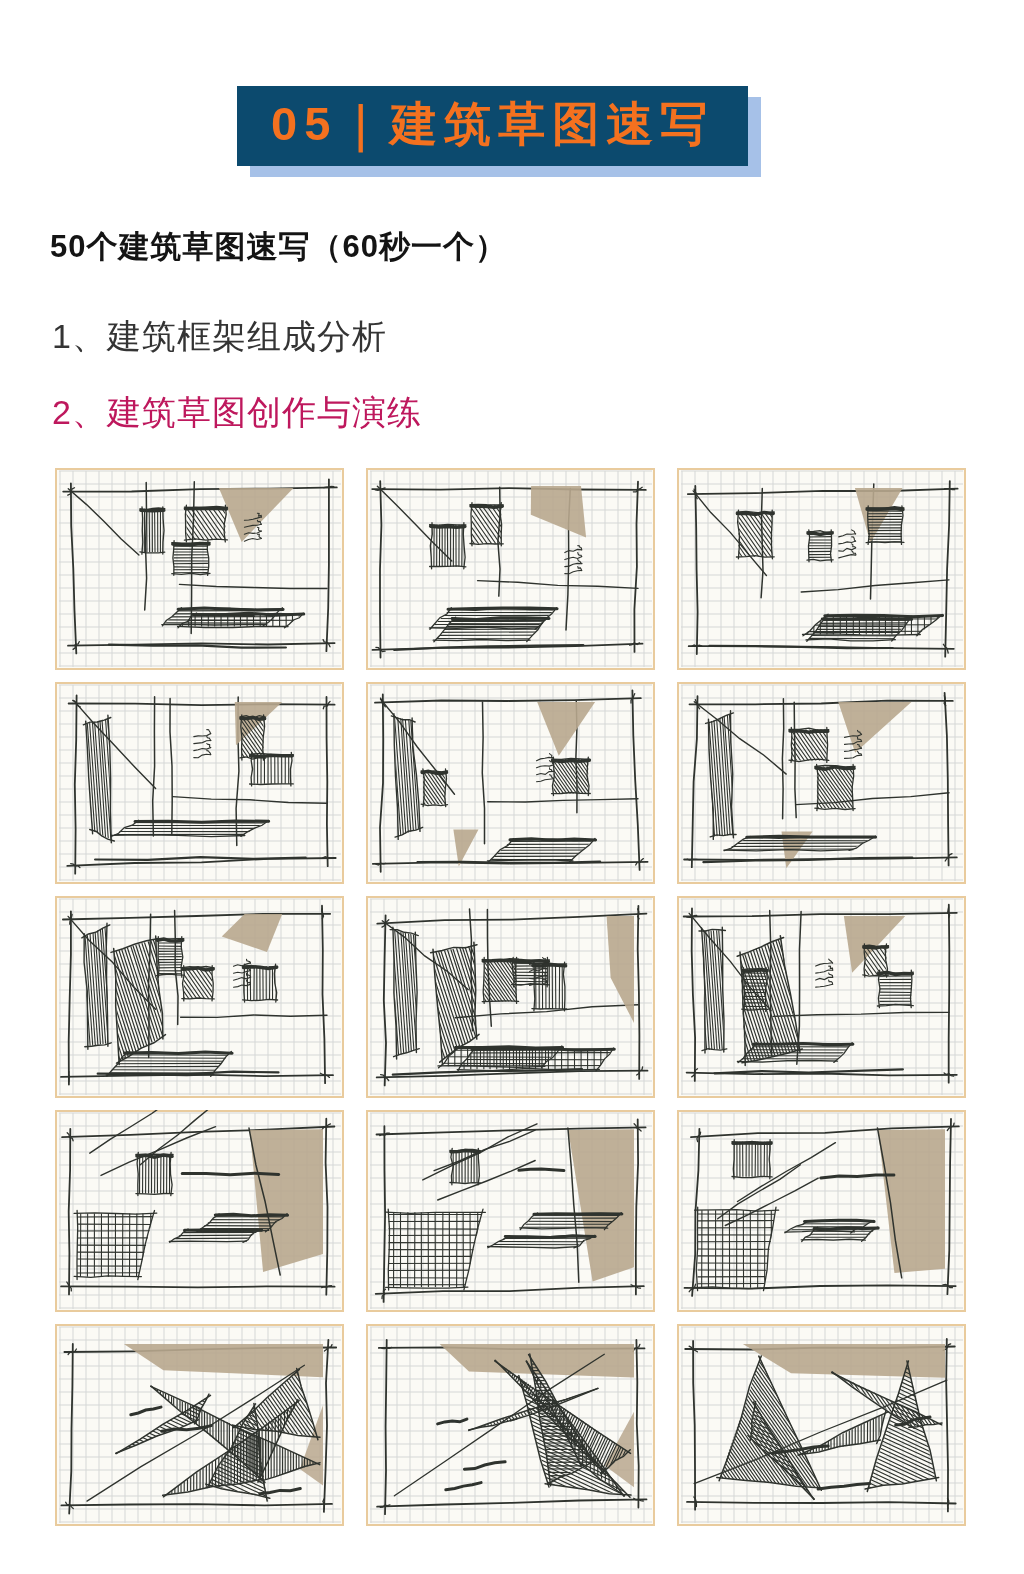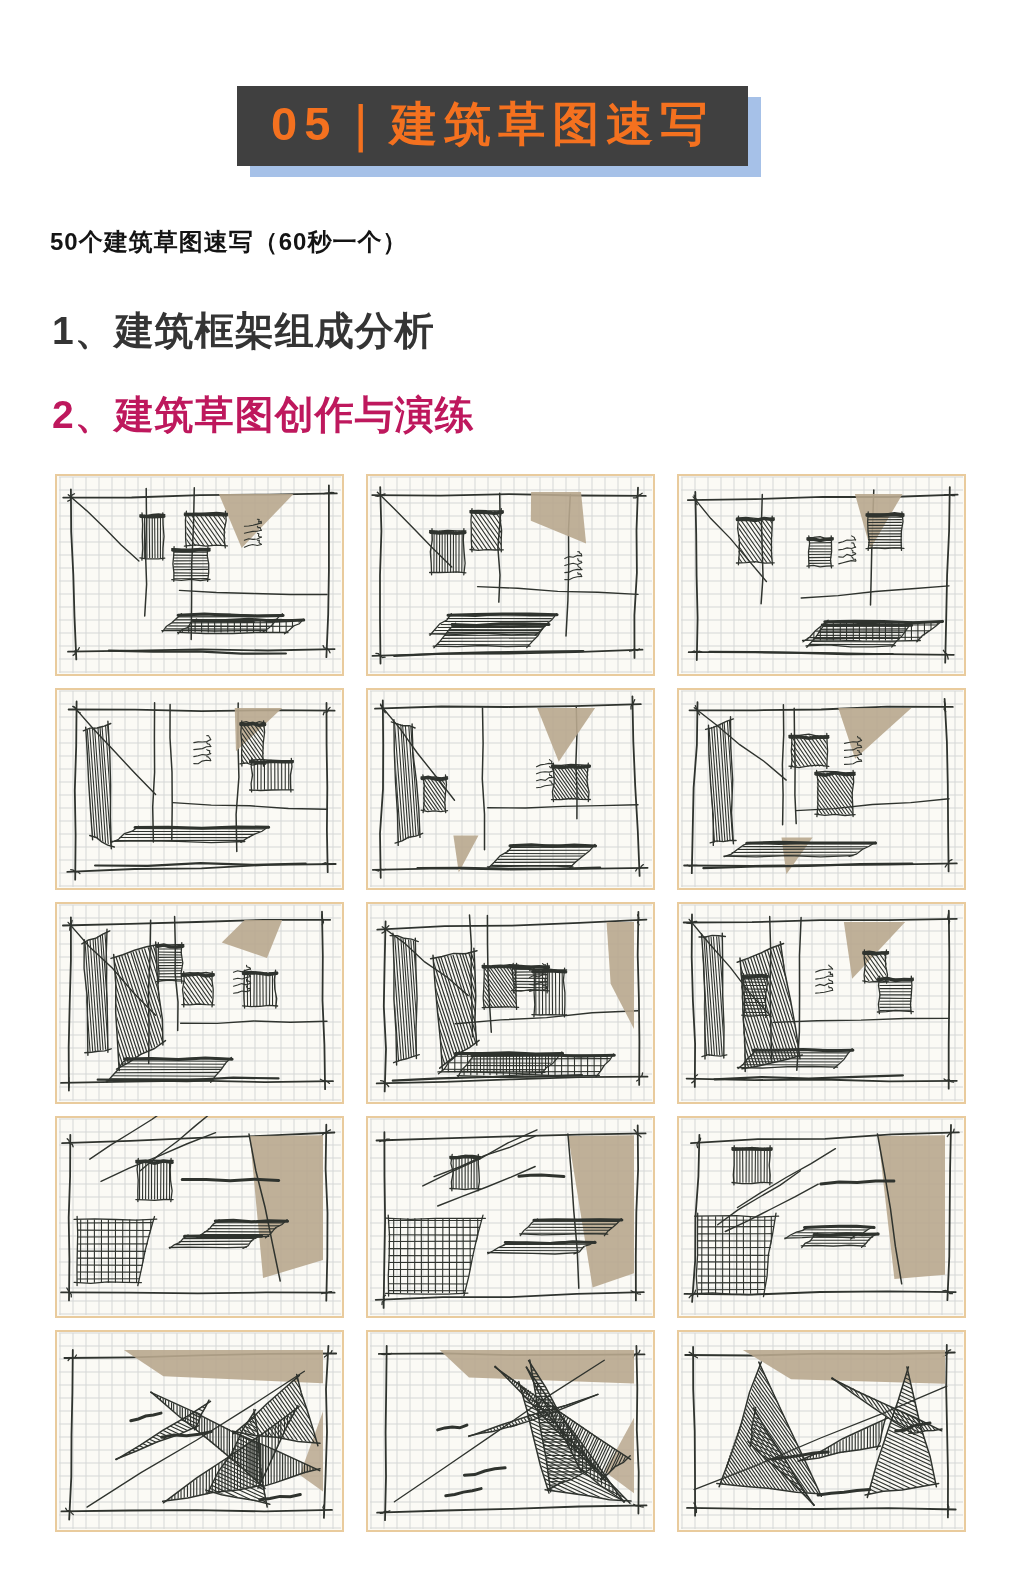--- a/index.html
+++ b/index.html
@@ -15,48 +15,48 @@
     display:inline-block;
     padding:12px 34px 16px 34px;
     font-size:47px;
     font-weight:900;
     letter-spacing:7px;
     line-height:1.1;
     white-space:nowrap;
   }
   .intro{
     margin:60px 0 0 50px;
-    font-size:24px;
+    font-size:31px;
     font-weight:700;
     letter-spacing:1px;
   }
   .list{margin:0;padding:0;list-style:none;}
   .item{
     margin:46px 0 0 52px;
-    font-size:39px;
-    font-weight:700;
+    font-size:34px;
+    font-weight:400;
     letter-spacing:1px;
   }
   .item:last-child{margin-top:30px;}
   .gallery{
     margin:32px 0 0 55px;
     display:grid;
     grid-template-columns:repeat(3, 289px);
     grid-auto-rows:202px;
     column-gap:22px;
     row-gap:12px;
   }
   .panel{width:289px;height:202px;}
   .panel svg{display:block;}
 </style>
 </head>
 <body>
 
 <div class="banner-wrap">
-  <div class="banner" style="background: #404040; color: rgb(244, 113, 31); box-shadow: rgb(166, 193, 232) 13px 11px 0px;">
+  <div class="banner" style="background: #0c4a6e; color: rgb(244, 113, 31); box-shadow: rgb(166, 193, 232) 13px 11px 0px;">
     <span>05｜建筑草图速写</span>
   </div>
 </div>
 
 <div class="intro" style="color: rgb(20, 20, 20);">50个建筑草图速写（60秒一个）</div>
 
 <ul class="list">
   <li class="item" style="color: rgb(52, 52, 52);">1、建筑框架组成分析</li>
   <li class="item" style="color: #be185d;">2、建筑草图创作与演练</li>
 </ul>

